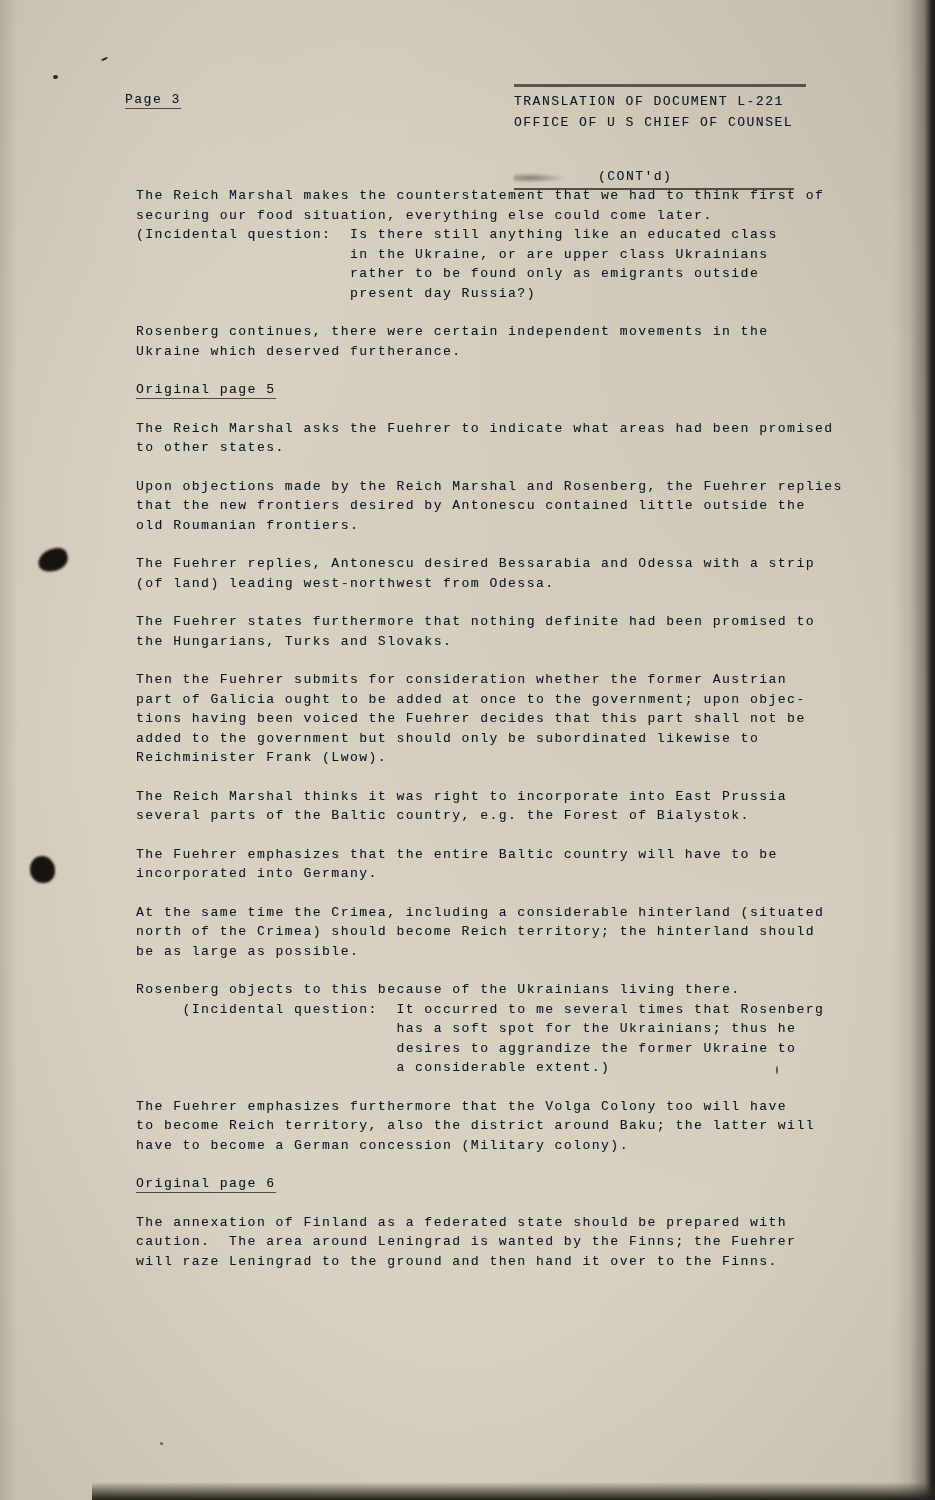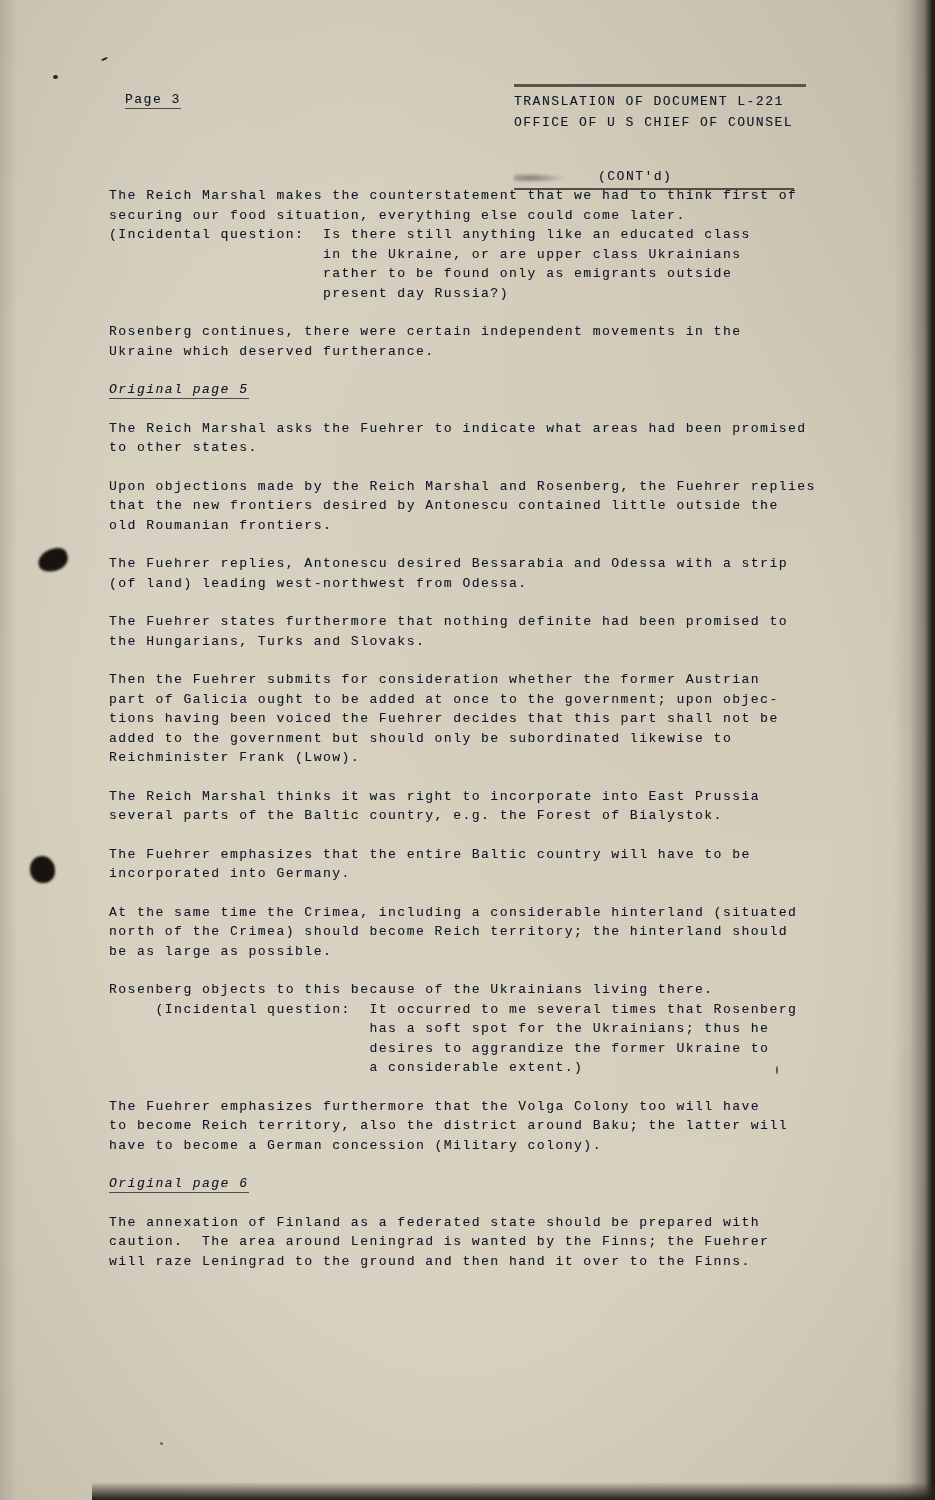--- a/index.html
+++ b/index.html
@@ -56,23 +56,23 @@
   .doc-header .overline { height:3px; background:#45423c; filter:blur(0.5px); margin-bottom:4px; opacity:.85; }
   .doc-header .h-line { white-space:pre; }
   .doc-header .line3-row { position:relative; padding-left:84px;margin-top:33px; }
   .smudge {
     position:absolute; left:0; top:7px; width:52px; height:10px;
     background:radial-gradient(ellipse at 30% 50%, rgba(62,58,52,0.55), rgba(62,58,52,0) 70%);
     filter:blur(1px);
   }
   .doc-header .underline-rule { height:2px; background:#45423c; filter:blur(0.4px); margin-top:1px; width:280px; opacity:.9; }
 
-  .doc-body { position:absolute; left:109px; top:186px; width:748px; }
+  .doc-body { position:absolute; left:136px; top:186px; width:748px; }
   .block { white-space:pre; line-height:19.5px; margin-bottom:19px; }
-  .block.heading { margin-bottom:19px;font-style:italic; }
+  .block.heading { margin-bottom:19px; }
 </style>
 </head>
 <body>
 
 <div class="page">
 
   <div class="paper-grain"></div>
 
   <div class="page-label">
     <span class="u">Page 3</span>

